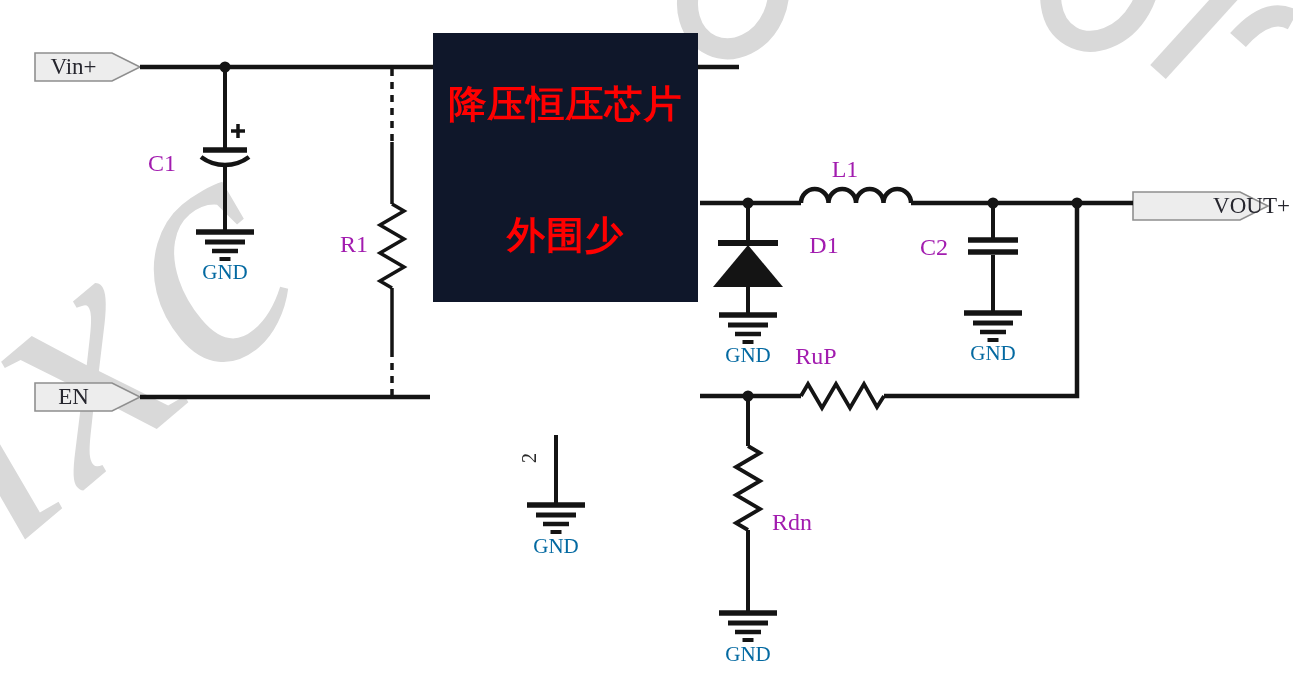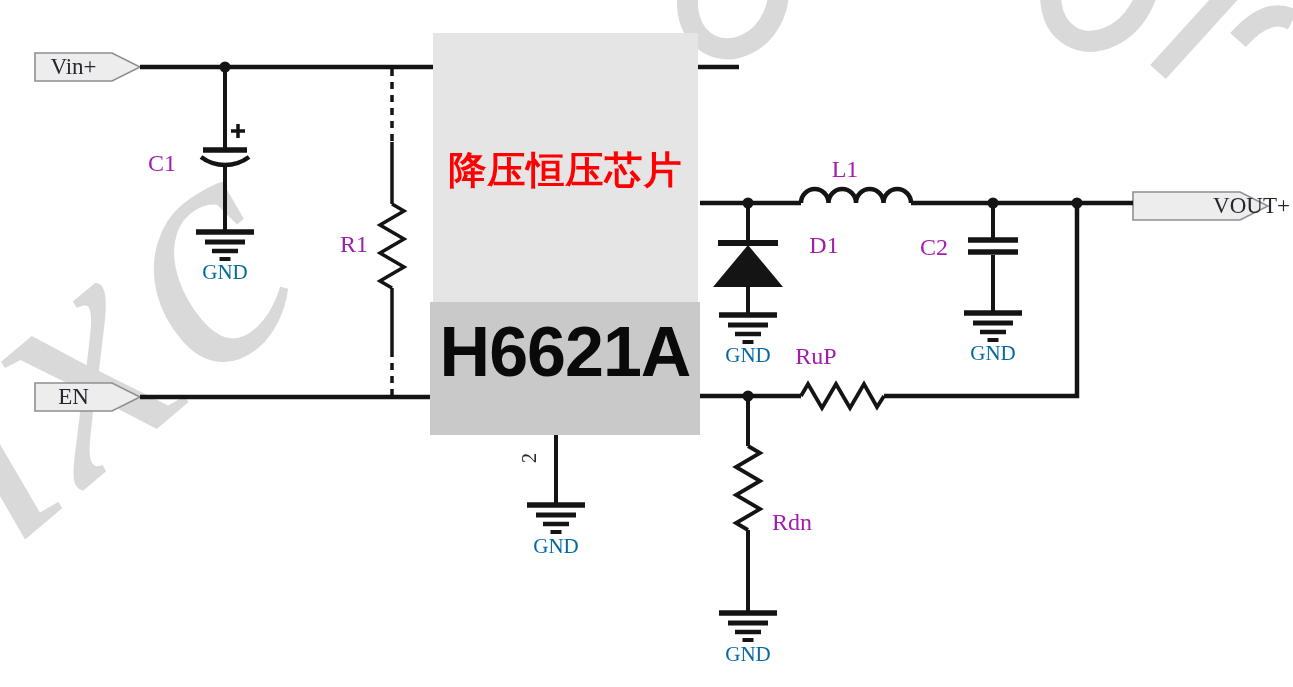--- a/index.html
+++ b/index.html
@@ -14,21 +14,21 @@
     color:#d9d9d9;letter-spacing:14px;white-space:nowrap;
     transform:rotate(-40deg);transform-origin:0 100%;
     user-select:none;z-index:0;
   }
   .wm-svg{position:absolute;left:0;top:0;z-index:0;}
   
   .circuit{position:absolute;left:0;top:0;z-index:2;}
   
   .chip-banner{
     position:absolute;left:433px;top:33px;width:265px;height:269px;
-    background:#e5e5e5;z-index:3;display:flex;flex-direction:column;
+    background:#0f172a;z-index:3;display:flex;flex-direction:column;
     justify-content:space-around;align-items:center;padding:6px 0 2px 0;
     box-sizing:border-box;text-align:center;
     font-family:"Liberation Sans","DejaVu Sans",sans-serif;
   }
   .chip-banner .bline{color:#ff0000;font-weight:900;font-size:38px;line-height:40px;letter-spacing:1px;}
   .chip-banner .bline.volt{font-size:42px;letter-spacing:0px;}
   .chip-body{
     position:absolute;left:430px;top:302px;width:270px;height:133px;
     background:#c9c9c9;z-index:3;box-sizing:border-box;
   }
@@ -155,23 +155,21 @@
       <circle cx="225" cy="67" r="5.5"></circle>
       <circle cx="748" cy="203" r="5.5"></circle>
       <circle cx="993" cy="203" r="5.5"></circle>
       <circle cx="1077" cy="203" r="5.5"></circle>
       <circle cx="748" cy="396" r="5.5"></circle>
     </g>
   </svg>
 
   <div class="chip-banner">
     <div class="bline">降压恒压芯片</div>
-  </div>
-  <div class="chip-body">
-    <div class="chip-name">H6621A</div>
+    <div class="bline">外围少</div>
   </div>
 
   <div class="flag-lbl" style="left:35px;top:53px;width:77px;">Vin+</div>
   <div class="flag-lbl" style="left:35px;top:383px;width:77px;">EN</div>
   <div class="flag-lbl" style="left:1198px;top:192px;width:107px;">VOUT+</div>
 
   <div class="lbl right" style="left:130px;top:151px;width:46px;">C1</div>
   <div class="lbl center" style="left:332px;top:232px;width:44px;">R1</div>
   <div class="lbl center" style="left:823px;top:157px;width:44px;">L1</div>
   <div class="lbl center" style="left:800px;top:233px;width:48px;">D1</div>

